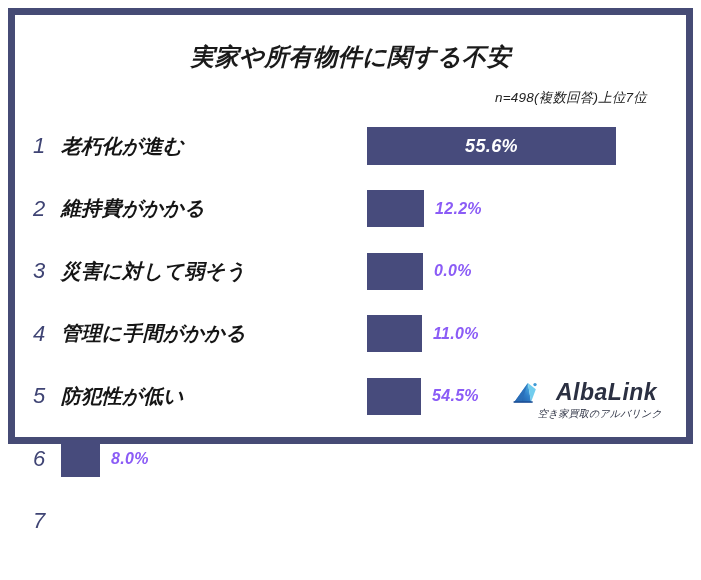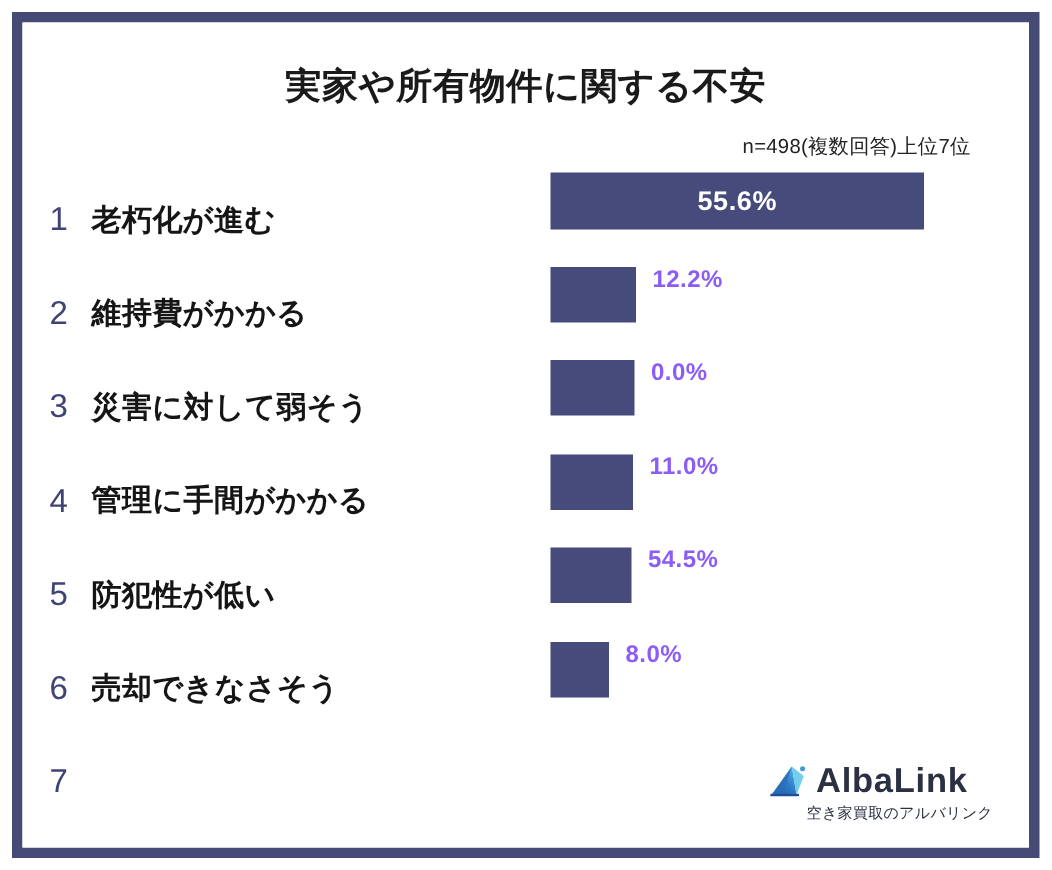--- a/index.html
+++ b/index.html
@@ -10,23 +10,24 @@
     background: #ffffff;
     font-family: "Liberation Sans", "DejaVu Sans", sans-serif;
     overflow: hidden;
   }
 
   #chart-card {
     position: absolute;
     left: 8px;
     top: 8px;
     width: 685px;
-    height: 564px;
+    height: 436px;
     border: 7px solid #464b75;
     background: #ffffff;
+    font-style: italic;
   }
 
   #chart-inner {
     position: relative;
     width: 100%;
     height: 100%;
     background: #ffffff;
   }
 
   
@@ -84,20 +85,21 @@
     color: #151515;
     letter-spacing: 0.3px;
     white-space: nowrap;
   }
 
   .bar-zone {
     position: relative;
     flex: 1 1 auto;
     height: 100%;
     display: flex;
+    align-items: center;
   }
 
   .bar {
     height: 37px;
     background: #474b7c;
     flex: 0 0 auto;
     display: flex;
     align-items: center;
     justify-content: center;
   }
@@ -128,21 +130,21 @@
     right: 24px;
     bottom: 16px;
     width: 150px;
     text-align: center;
   }
 
   #logo-top {
     display: flex;
     align-items: flex-end;
     justify-content: flex-start;
-    gap: 5px;
+    gap: 17px;
   }
 
   #logo-mark {
     width: 27px;
     height: 23px;
     flex: 0 0 auto;
   }
 
   #logo-wordmark {
     font-size: 23px;
@@ -208,21 +210,20 @@
         <div class="chart-row">
           <div class="rank-number">5</div>
           <div class="row-label">防犯性が低い</div>
           <div class="bar-zone">
             <div class="bar" style="width: 54px; background: rgb(71, 75, 124);"></div>
             <span class="bar-value-outside">54.5%</span>
           </div>
         </div>
         <div class="chart-row">
           <div class="rank-number">6</div>
-          <div class="row-label">売却できなさそう</div>
           <div class="bar-zone">
             <div class="bar" style="width: 39px; background: rgb(71, 75, 124);"></div>
             <span class="bar-value-outside">8.0%</span>
           </div>
         </div>
         <div class="chart-row">
           <div class="rank-number">7</div>
         </div>
       </div>
 

